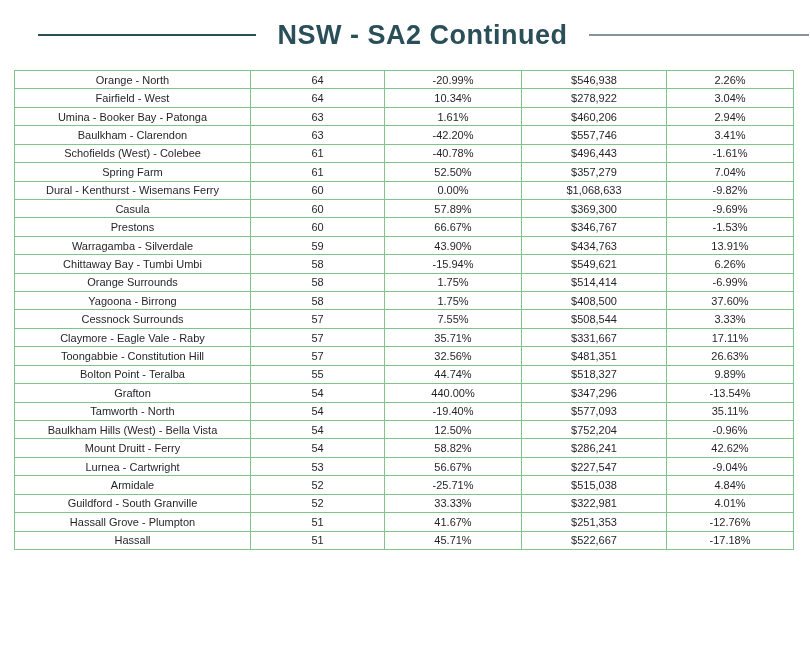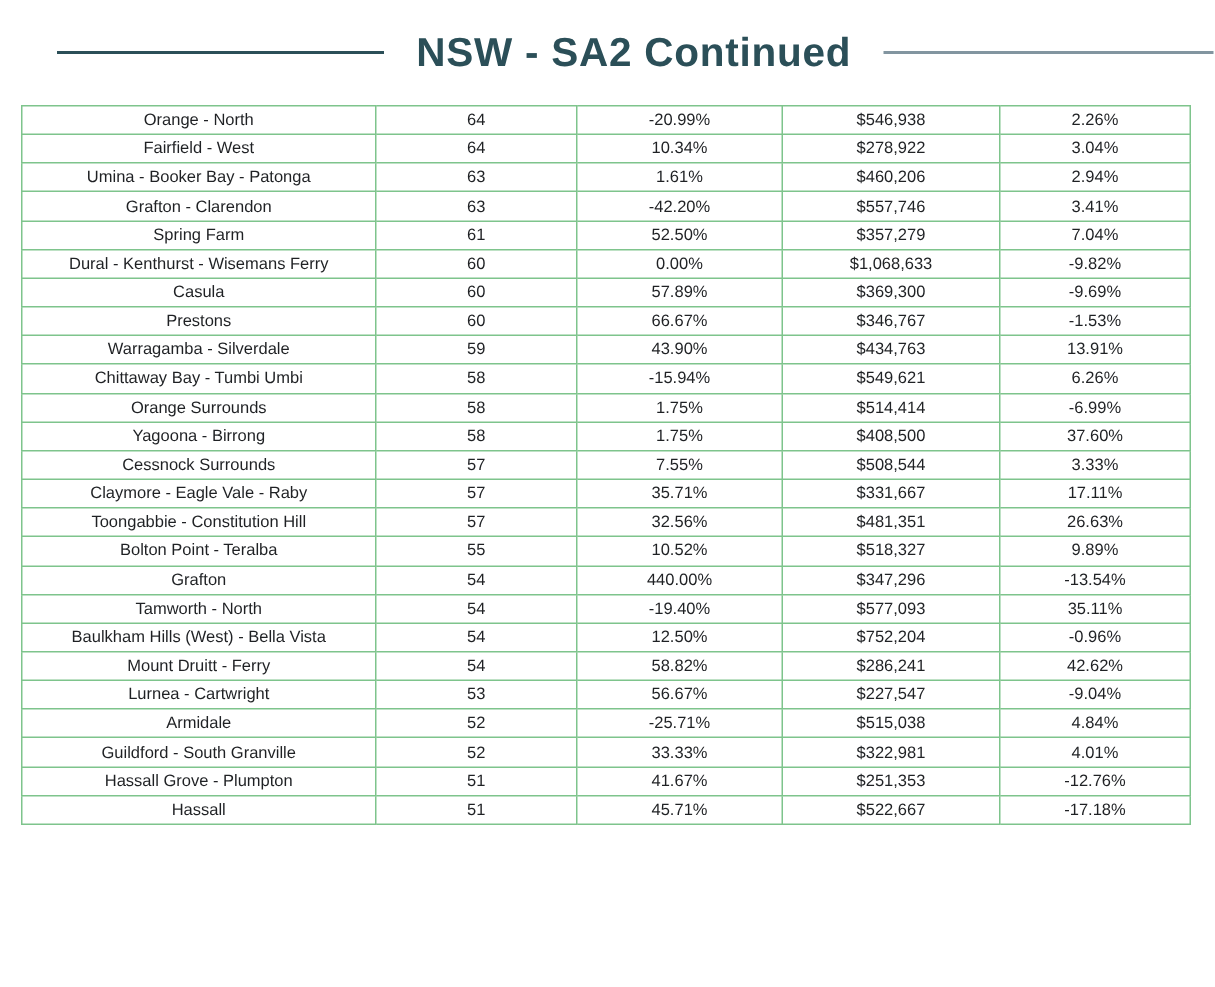--- a/index.html
+++ b/index.html
@@ -84,25 +84,32 @@
           <td>3.04%</td>
         </tr>
         <tr>
           <td>Umina - Booker Bay - Patonga</td>
           <td>63</td>
           <td>1.61%</td>
           <td>$460,206</td>
           <td>2.94%</td>
         </tr>
         <tr>
-          <td>Grafton - Clarendon</td>
+          <td>Baulkham - Clarendon</td>
           <td>63</td>
           <td>-42.20%</td>
           <td>$557,746</td>
           <td>3.41%</td>
+        </tr>
+        <tr>
+          <td>Schofields (West) - Colebee</td>
+          <td>61</td>
+          <td>-40.78%</td>
+          <td>$496,443</td>
+          <td>-1.61%</td>
         </tr>
         <tr>
           <td>Spring Farm</td>
           <td>61</td>
           <td>52.50%</td>
           <td>$357,279</td>
           <td>7.04%</td>
         </tr>
         <tr>
           <td>Dural - Kenthurst - Wisemans Ferry</td>
@@ -170,21 +177,21 @@
         <tr>
           <td>Toongabbie - Constitution Hill</td>
           <td>57</td>
           <td>32.56%</td>
           <td>$481,351</td>
           <td>26.63%</td>
         </tr>
         <tr>
           <td>Bolton Point - Teralba</td>
           <td>55</td>
-          <td>10.52%</td>
+          <td>44.74%</td>
           <td>$518,327</td>
           <td>9.89%</td>
         </tr>
         <tr>
           <td>Grafton</td>
           <td>54</td>
           <td>440.00%</td>
           <td>$347,296</td>
           <td>-13.54%</td>
         </tr>

